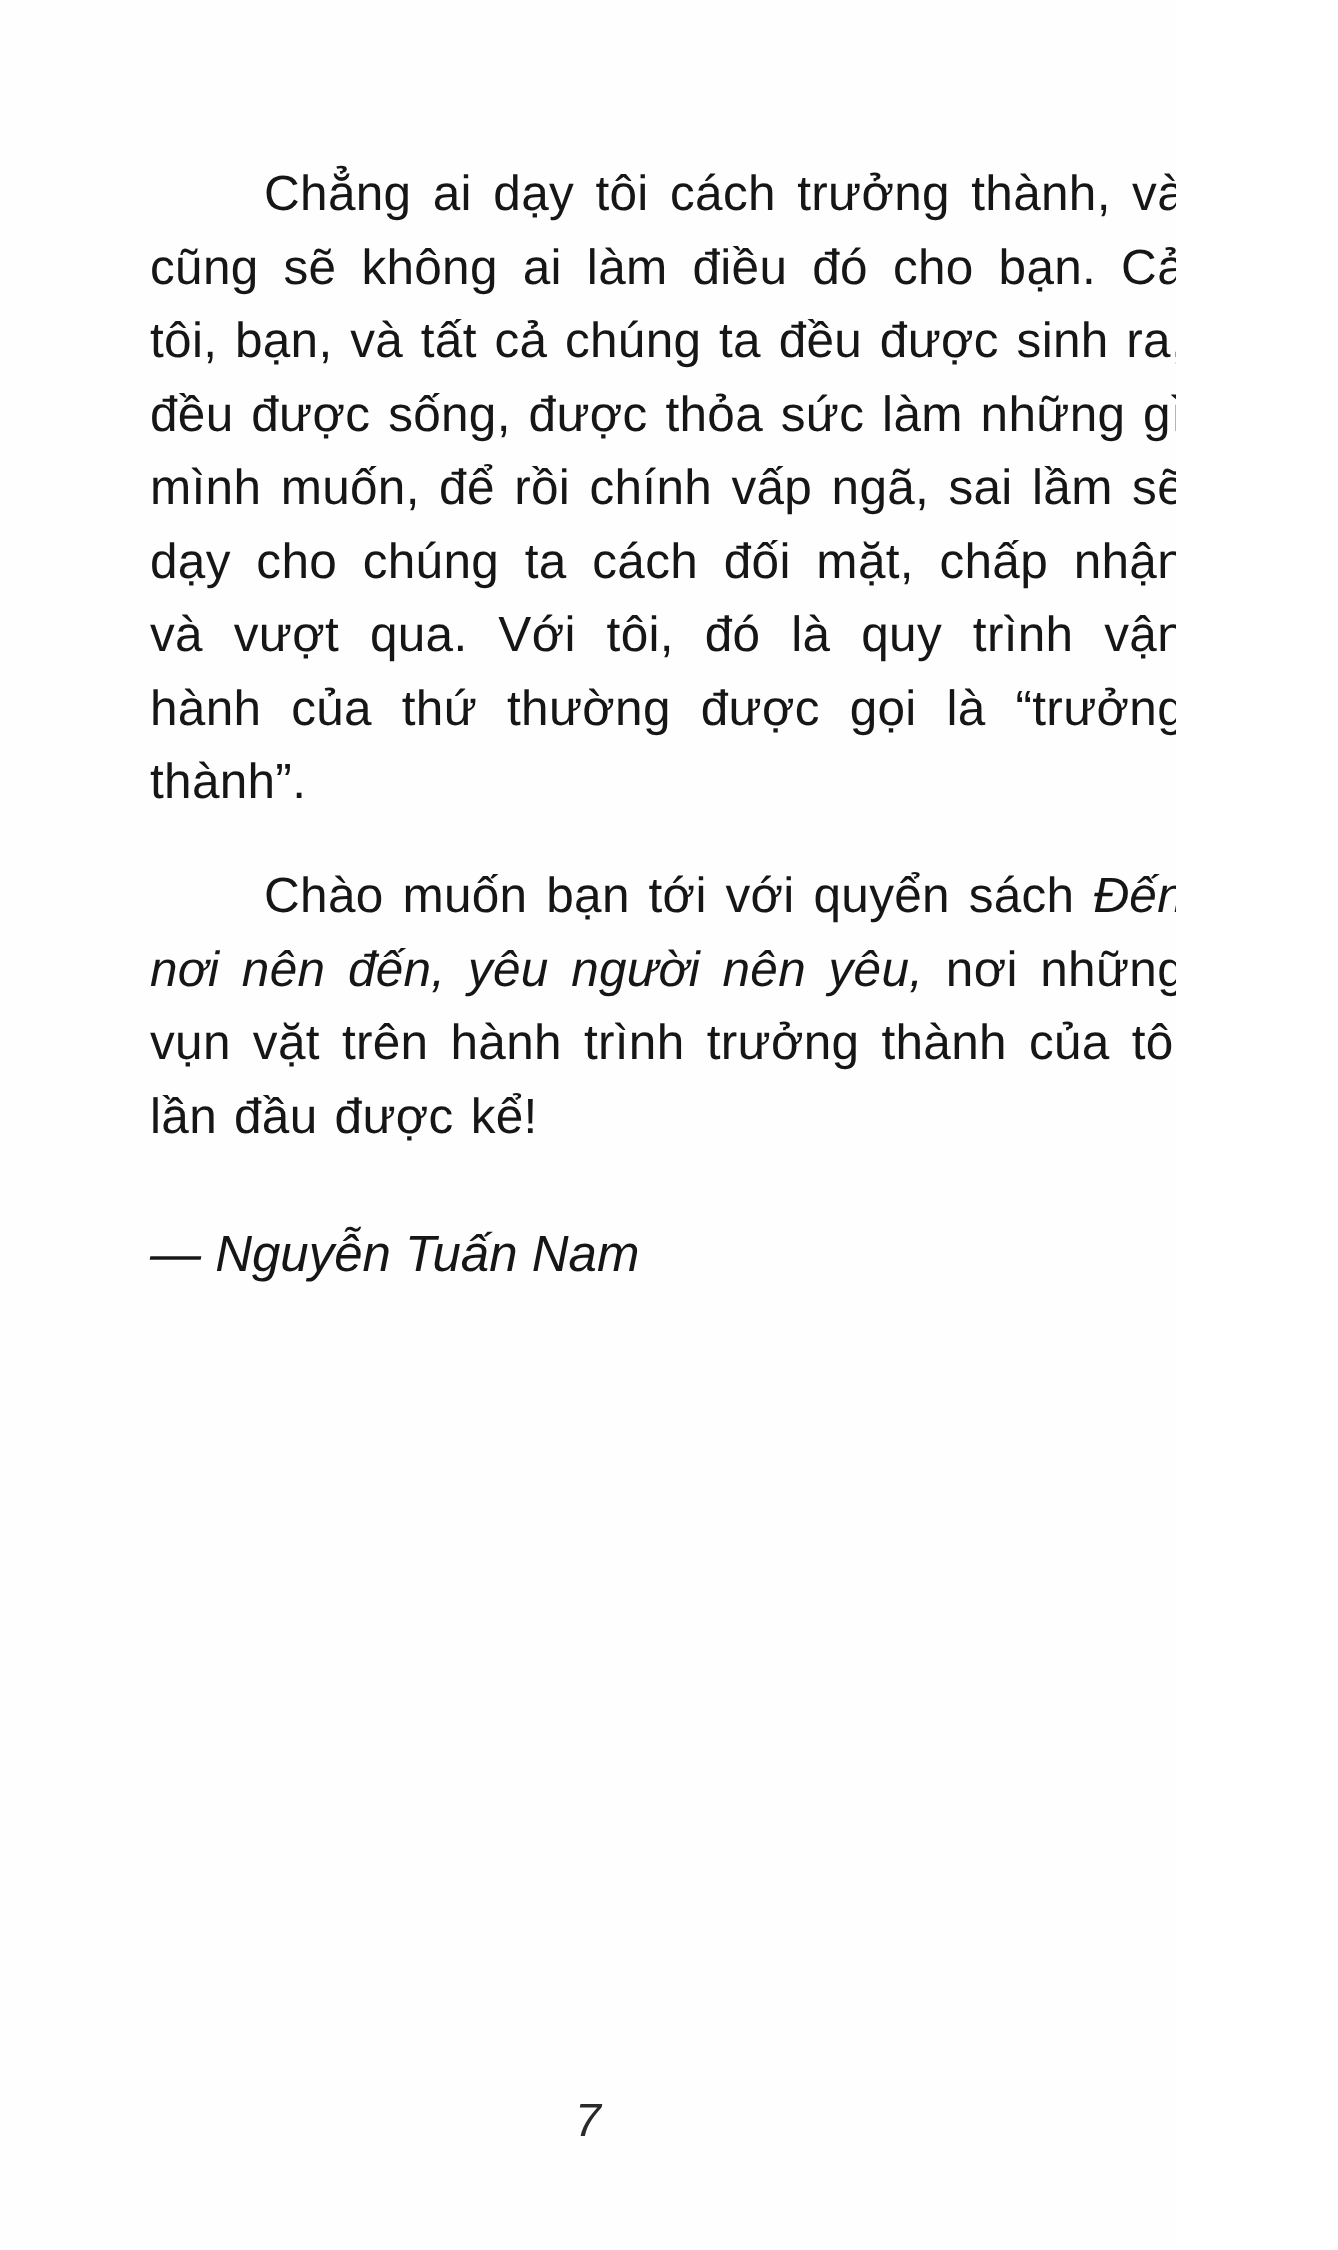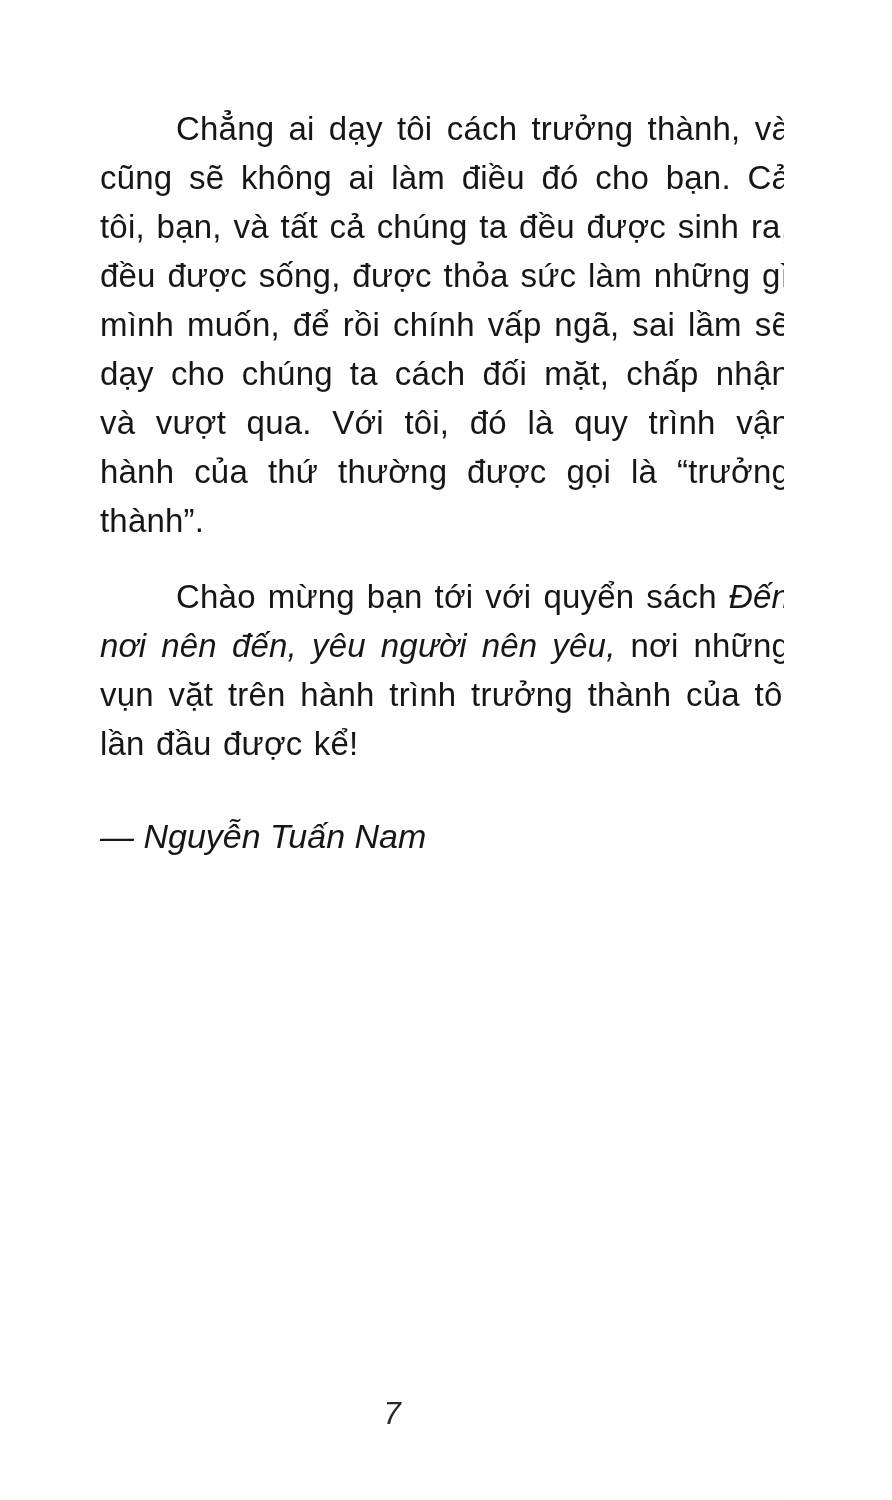--- a/index.html
+++ b/index.html
@@ -58,21 +58,21 @@
 </style>
 </head>
 <body>
 
 <div class="page">
 
   <div class="text-block">
 
     <p class="para">Chẳng ai dạy tôi cách trưởng thành, và cũng sẽ không ai làm điều đó cho bạn. Cả tôi, bạn, và tất cả chúng ta đều được sinh ra, đều được sống, được thỏa sức làm những gì mình muốn, để rồi chính vấp ngã, sai lầm sẽ dạy cho chúng ta cách đối mặt, chấp nhận và vượt qua. Với tôi, đó là quy trình vận hành của thứ thường được gọi là “trưởng thành”.</p>
 
-    <p class="para"><span>Chào mừng bạn tới với quyển sách </span><span class="seg-italic">Đến nơi nên đến, yêu người nên yêu,</span><span> nơi những vụn vặt trên hành trình trưởng thành của tôi lần đầu được kể!</span></p>
+    <p class="para"><span>Chào muốn bạn tới với quyển sách </span><span class="seg-italic">Đến nơi nên đến, yêu người nên yêu,</span><span> nơi những vụn vặt trên hành trình trưởng thành của tôi lần đầu được kể!</span></p>
 
     <p class="signature">— Nguyễn Tuấn Nam</p>
 
   </div>
 
   <div class="page-number">7</div>
 
 </div>
 
 </body></html>

